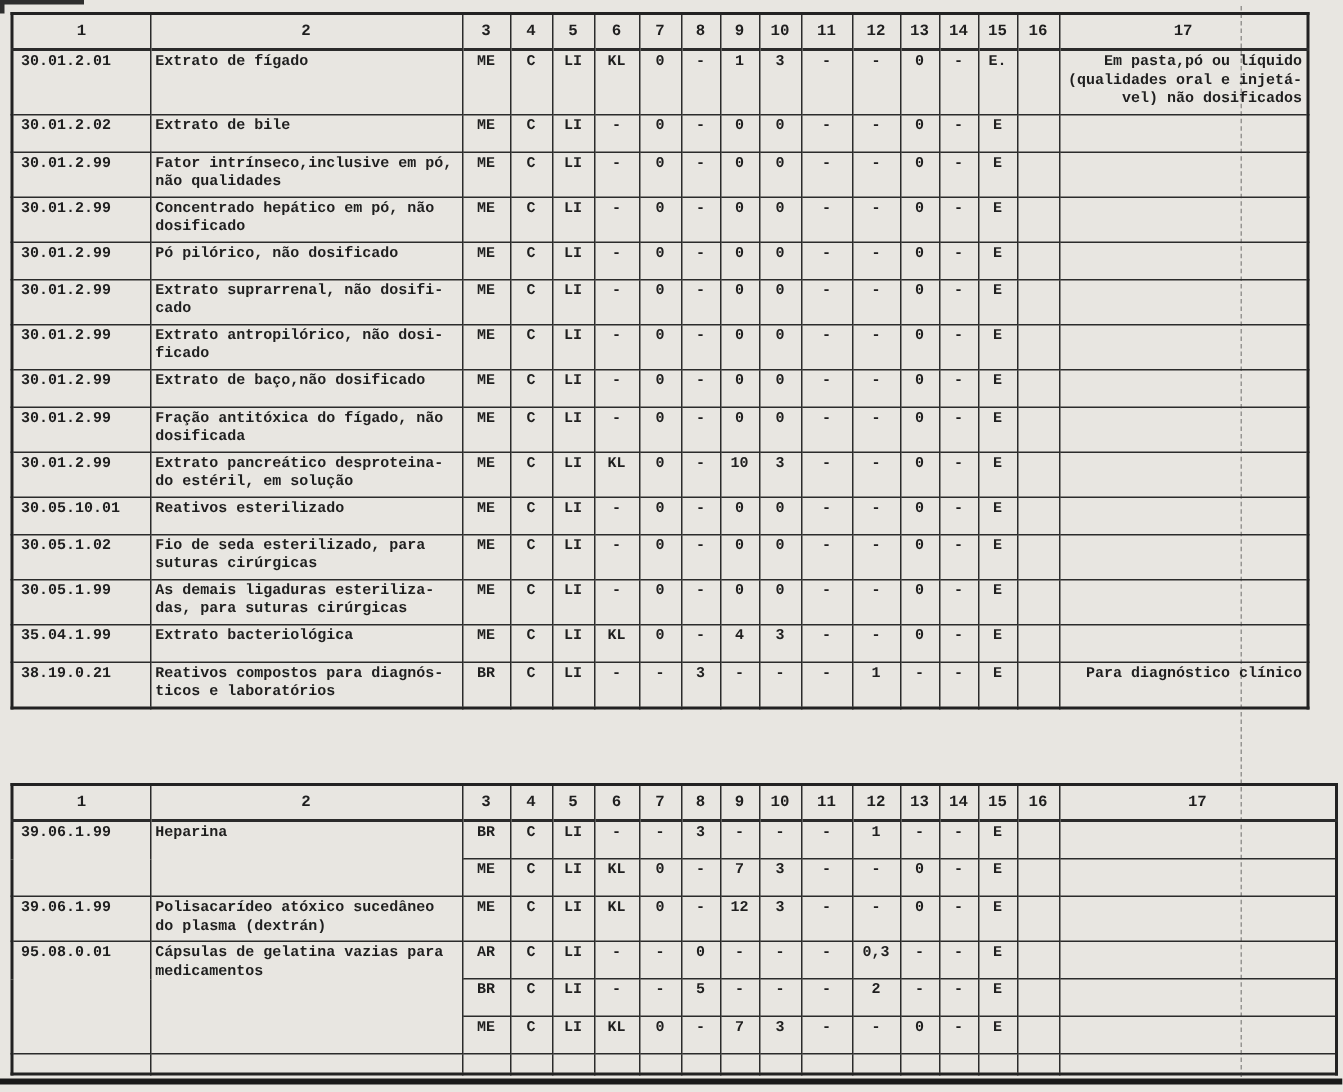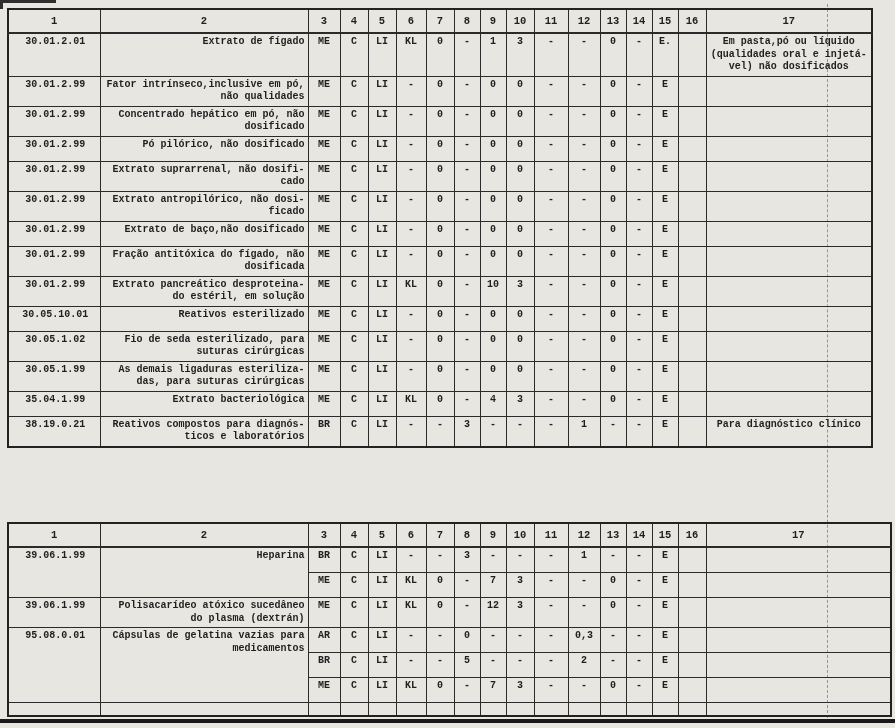--- a/index.html
+++ b/index.html
@@ -32,24 +32,24 @@
     background:transparent;
   }
   .scan-table th {
     text-align:center;
     vertical-align:middle;
     font-size:10.5px;
     height:20px;
     padding:1px;
     border-bottom-width:2.2px;
   }
-  td.c-code { text-align:center; padding-left:5px; white-space:nowrap; height:20px; }
-  td.c-desc { text-align:right; height:20px; }
+  td.c-code { text-align:left; padding-left:5px; white-space:nowrap; height:20px; }
+  td.c-desc { text-align:left; height:20px; }
   td.c-val  { text-align:center; padding:2px 1px; height:20px; }
-  td.c-obs  { text-align:center; height:20px; }
+  td.c-obs  { text-align:right; height:20px; }
   tr.spacer td { height:12px; padding:0; }
 
   
   .crease {
     position:absolute; left:827px; top:4px; height:714px; width:0;
     border-left:1.5px dashed rgba(50,50,50,0.45);
   }
   .page-bottom-line {
     position:absolute; left:0; top:719px; width:895px; height:4px;
     background:#1a1a1a;
@@ -124,20 +124,39 @@
         <td class="c-val">3</td>
         <td class="c-val">-</td>
         <td class="c-val">-</td>
         <td class="c-val">0</td>
         <td class="c-val">-</td>
         <td class="c-val">E.</td>
         <td class="c-val"></td>
         <td class="c-obs">Em pasta,pó ou líquido (qualidades oral e injetá-vel) não dosificados</td>
       </tr>
       <tr>
+        <td class="c-code" rowspan="1">30.01.2.02</td>
+        <td class="c-desc" rowspan="1">Extrato de bile</td>
+        <td class="c-val">ME</td>
+        <td class="c-val">C</td>
+        <td class="c-val">LI</td>
+        <td class="c-val">-</td>
+        <td class="c-val">0</td>
+        <td class="c-val">-</td>
+        <td class="c-val">0</td>
+        <td class="c-val">0</td>
+        <td class="c-val">-</td>
+        <td class="c-val">-</td>
+        <td class="c-val">0</td>
+        <td class="c-val">-</td>
+        <td class="c-val">E</td>
+        <td class="c-val"></td>
+        <td class="c-obs"></td>
+      </tr>
+      <tr>
         <td class="c-code" rowspan="1">30.01.2.99</td>
         <td class="c-desc" rowspan="1">Fator intrínseco,inclusive em pó, não qualidades</td>
         <td class="c-val">ME</td>
         <td class="c-val">C</td>
         <td class="c-val">LI</td>
         <td class="c-val">-</td>
         <td class="c-val">0</td>
         <td class="c-val">-</td>
         <td class="c-val">0</td>
         <td class="c-val">0</td>

